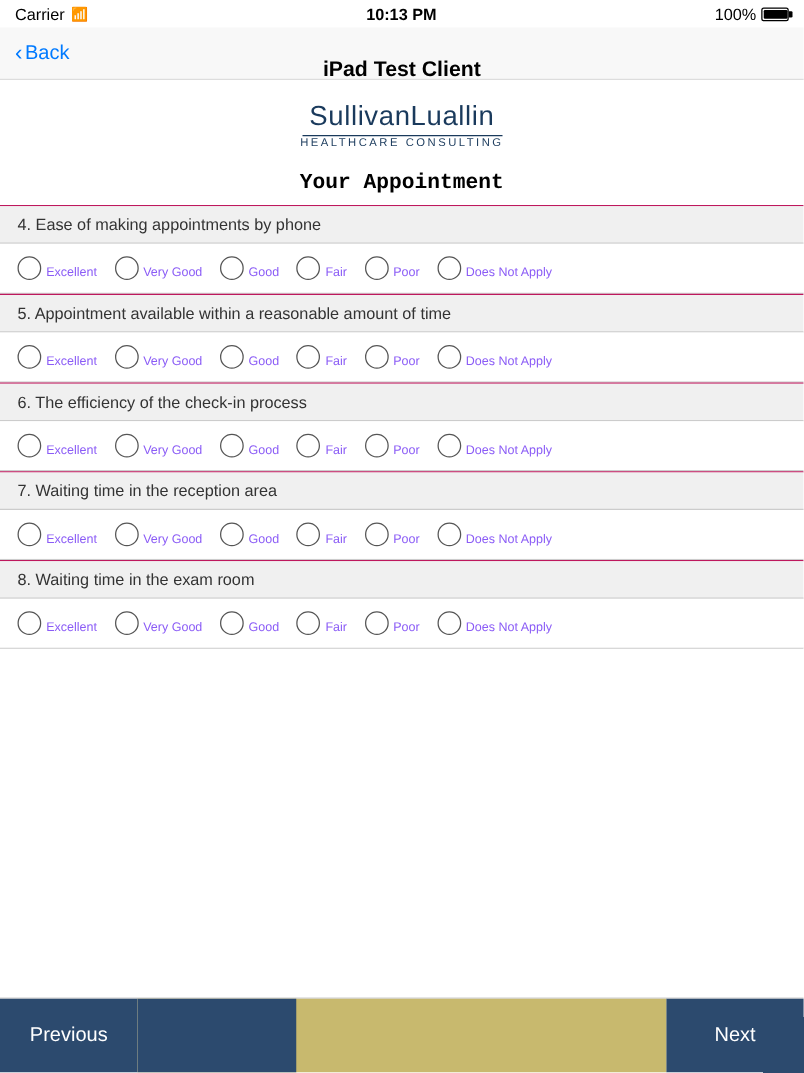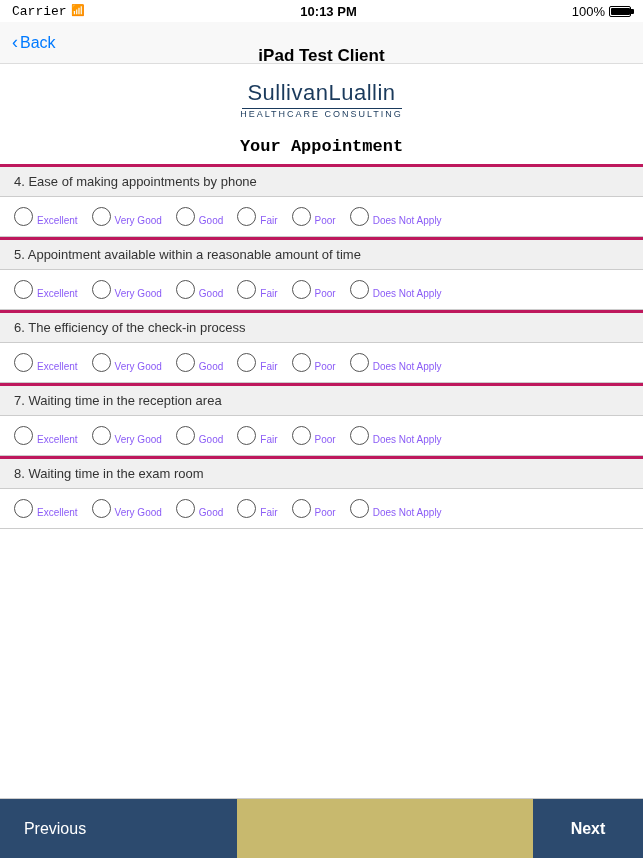--- a/index.html
+++ b/index.html
@@ -17,21 +17,21 @@
     .status-bar {
       display: flex;
       justify-content: space-between;
       align-items: center;
       padding: 4px 12px;
       font-size: 13px;
       font-weight: 500;
       background: #fff;
       height: 22px;
     }
-    .status-left { display: flex; align-items: flex-start; gap: 5px; font-family: Liberation Mono, monospace; }
+    .status-left { display: flex; align-items: center; gap: 5px; }
     .status-center { font-weight: 600; }
     .status-right { display: flex; align-items: center; gap: 4px; }
     .wifi-icon { font-size: 11px; }
     .battery-icon {
       display: inline-block;
       width: 22px;
       height: 11px;
       border: 1.5px solid #000;
       border-radius: 2px;
       position: relative;
@@ -128,21 +128,21 @@
       text-align: center;
       font-size: 17px;
       font-weight: 700;
       color: #000;
       margin: 10px 0 8px;
       font-family: Liberation Mono, monospace;
     }
 
     
     .question-group {
-      border-top: 3px solid #be185d;
+      border-top: 1px solid #be185d;
       border-bottom: 1px solid #ccc;
       margin-bottom: 0;
     }
 
     .question-header {
       background: #f0f0f0;
       padding: 7px 14px;
       font-size: 13px;
       color: #333;
       border-bottom: 1px solid #ccc;
@@ -205,21 +205,21 @@
     }
     .progress-bar-fill {
       height: 100%;
       background: #2c4a6e;
     }
 
     .next-btn {
       background: #2c4a6e;
       color: #fff;
       font-size: 16px;
-      font-weight: 700;
+      font-weight: 400;
       border: none;
       padding: 0 20px;
       height: 100%;
       cursor: pointer;
       min-width: 110px;
     }
   </style>
 </head>
 <body>
 

